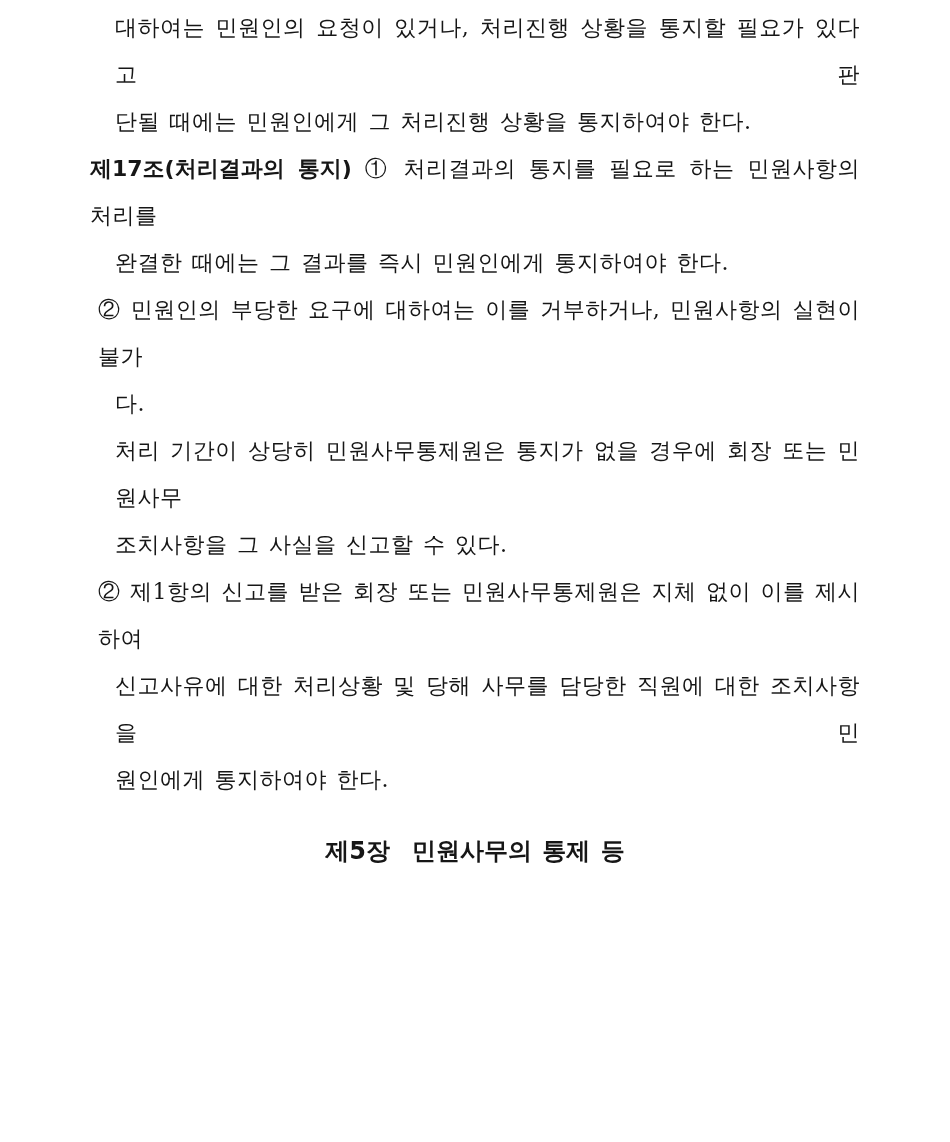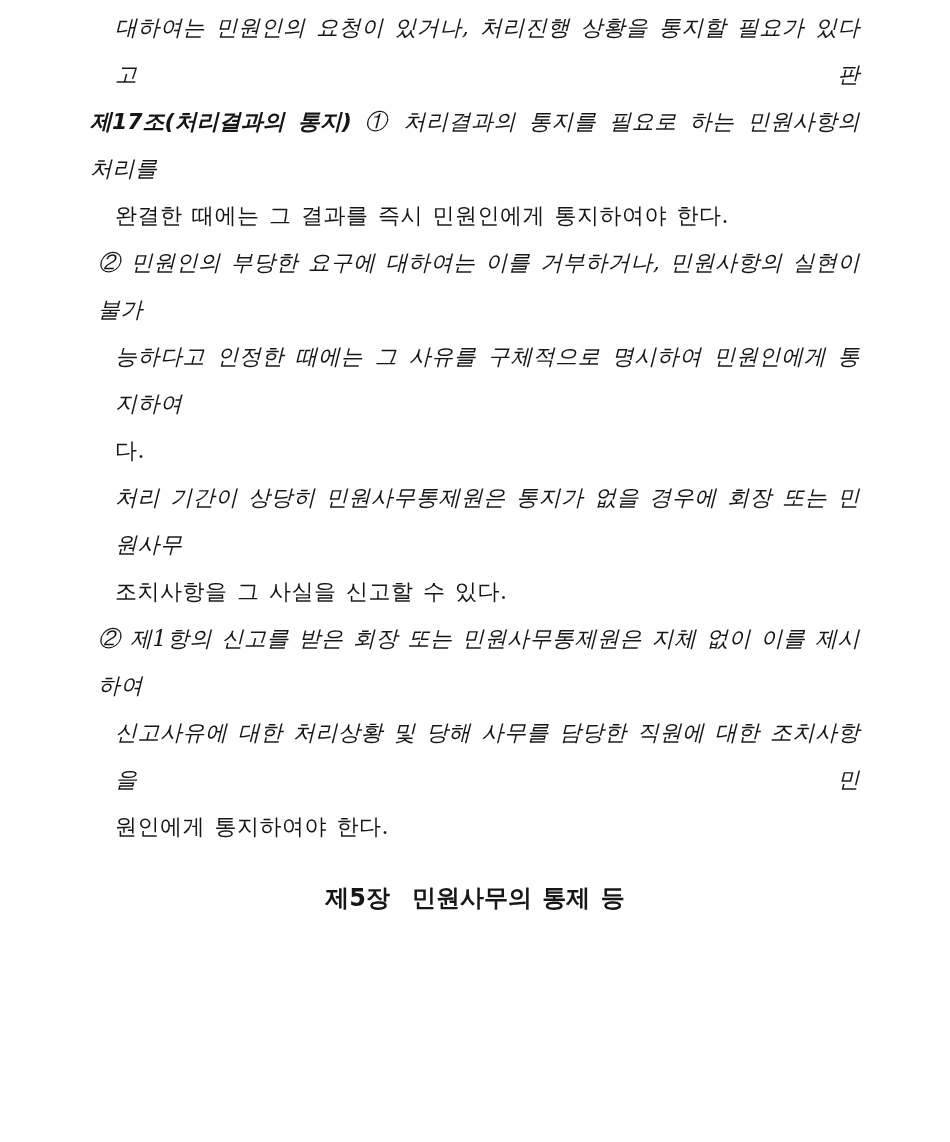--- a/index.html
+++ b/index.html
@@ -12,21 +12,21 @@
     font-family:"DejaVu Serif","Liberation Serif",serif;
     font-size:22px;
     line-height:47px;
     padding:4px 90px 0 90px;
     letter-spacing:0.5px;
     word-spacing:2px;
     overflow:hidden;
   }
   .line { min-height:47px; }
   
-  .just { text-align:justify; text-align-last:justify;font-style:italic; }
+  .just { text-align:justify; text-align-last:justify; }
   
   .cont { padding-left:25px; }
   
   .clause { padding-left:8px; }
   
   .hd {
     font-family:"DejaVu Sans","Liberation Sans",sans-serif;
     font-weight:700;
     letter-spacing:0;
   }
@@ -42,26 +42,26 @@
     letter-spacing:0;
   }
   .chapter .ct { margin-left:22px; }
 </style>
 </head>
 <body>
 
 <div class="page">
 
   <div class="line cont just">대하여는 민원인의 요청이 있거나, 처리진행 상황을 통지할 필요가 있다고 판</div>
+  <div class="line cont">단될 때에는 민원인에게 그 처리진행 상황을 통지하여야 한다.</div>
 
   <div class="line just"><span class="hd">제17조(처리결과의 통지)</span><span> ① 처리결과의 통지를 필요로 하는 민원사항의 처리를</span></div>
   <div class="line cont">완결한 때에는 그 결과를 즉시 민원인에게 통지하여야 한다.</div>
 
   <div class="line clause just">② 민원인의 부당한 요구에 대하여는 이를 거부하거나, 민원사항의 실현이 불가</div>
-  <div class="line cont just">능하다고 인정한 때에는 그 사유를 구체적으로 명시하여 민원인에게 통지하여</div>
   <div class="line cont">다.</div>
 
   <div class="line cont just">처리 기간이 상당히 민원사무통제원은 통지가 없을 경우에 회장 또는 민원사무</div>
   <div class="line cont">조치사항을 그 사실을 신고할 수 있다.</div>
 
   <div class="line clause just">② 제1항의 신고를 받은 회장 또는 민원사무통제원은 지체 없이 이를 제시하여</div>
   <div class="line cont just">신고사유에 대한 처리상황 및 당해 사무를 담당한 직원에 대한 조치사항을 민</div>
   <div class="line cont">원인에게 통지하여야 한다.</div>
 
   <div class="chapter"><span>제5장</span><span class="ct">민원사무의 통제 등</span></div>

